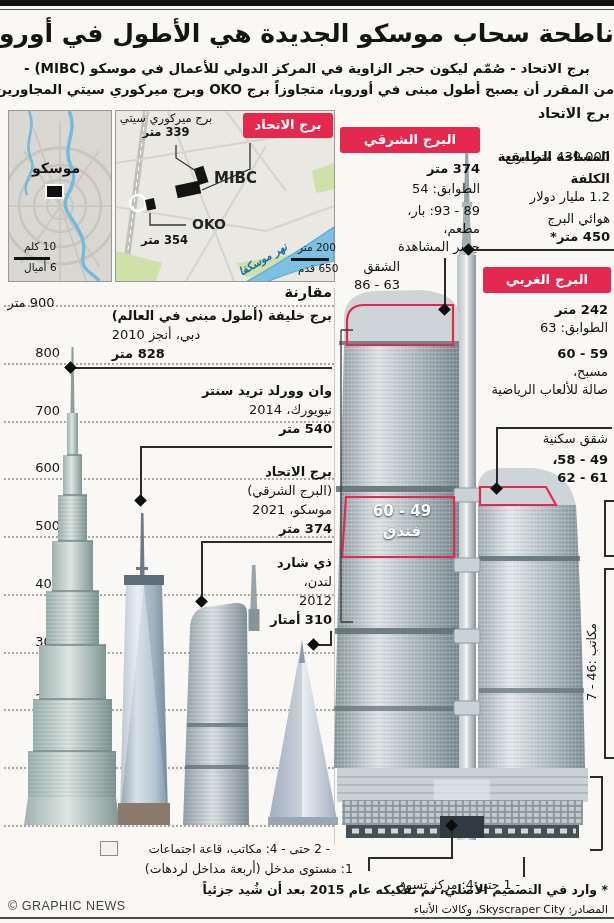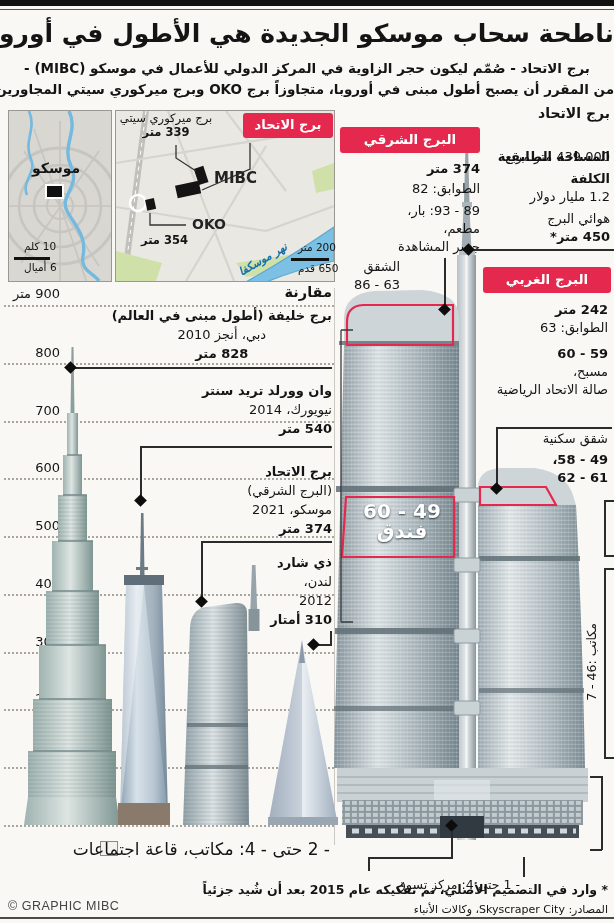--- a/index.html
+++ b/index.html
@@ -78,21 +78,21 @@
   <div class="t b" style="right:4px;top:148px;">المساحة الطابقية</div>
   <div class="t" style="right:4px;top:148px;">439.000 متر مربع</div>
   <div class="t b" style="right:4px;top:170px;">الكلفة</div>
   <div class="t" style="right:4px;top:188px;">1.2 مليار دولار</div>
   <div class="t" style="right:4px;top:210px;">هوائي البرج</div>
   <div class="t b" style="right:4px;top:228px;">450 متر*</div>
 
   <div class="t b" style="right:282px;top:283px;font-size:14.5px;">مقارنة</div>
   <div id="chart-grid" style="position:absolute;left:0;top:283px;width:340px;height:562px;">
       <div class="grid" style="top: 22px;"></div>
-      <div class="tick" style="top: 3px;">900 متر</div>
+      <div class="tick" style="top: 12px; text-align: center;">900 متر</div>
       <div class="grid" style="top: 79.7778px;"></div>
       <div class="tick" style="top: 61.7778px;">800</div>
       <div class="grid" style="top: 137.556px;"></div>
       <div class="tick" style="top: 119.556px;">700</div>
       <div class="grid" style="top: 195.333px;"></div>
       <div class="tick" style="top: 177.333px;">600</div>
       <div class="grid" style="top: 253.111px;"></div>
       <div class="tick" style="top: 235.111px;">500</div>
       <div class="grid" style="top: 310.889px;"></div>
       <div class="tick" style="top: 292.889px;">400</div>
@@ -177,21 +177,21 @@
     </g>
 
     <g>
       <polygon points="302,357 268,542 338,542" fill="url(#gS)"></polygon>
       <polygon points="302,357 302,542 268,542" fill="rgba(80,100,125,0.2)"></polygon>
       <polygon points="302,357 305,380 299,380" fill="#8b99a9"></polygon>
       <rect x="268" y="534" width="70" height="8" fill="#9aa7b3"></rect>
     </g>
   </svg>
 
-  <div class="t" style="right:282px;top:306px;text-align:center;line-height:19px;">
+  <div class="t" style="right:282px;top:306px;text-align:left;line-height:19px;">
     <div class="b">برج خليفة (أطول مبنى في العالم)</div>
     <div>دبي، أنجز 2010</div>
     <div class="b">828 متر</div>
   </div>
   <div class="t" style="right:282px;top:381px;text-align:right;line-height:19px;">
     <div class="b">وان وورلد تريد سنتر</div>
     <div>نيويورك، 2014</div>
     <div class="b">540 متر</div>
   </div>
   <div class="t" style="right:282px;top:462px;text-align:right;line-height:19px;">
@@ -293,40 +293,40 @@
       <rect x="110" y="676" width="44" height="22" fill="#303a40"></rect>
     </g>
 
     <path d="M17,205 L17,182 Q17,166 33,165 L123,165 L123,205 Z" fill="none" stroke="#e5294e" stroke-width="2.2"></path>
     <polygon points="16,357 124,357 124,417 12,417" fill="none" stroke="#e5294e" stroke-width="2.2"></polygon>
     <polygon points="150,347 216,347 226,365 150,365" fill="none" stroke="#e5294e" stroke-width="2.2"></polygon>
 
     <path d="M11,190 H23 M11,190 V482 M11,482 H23" fill="none" stroke="#3a3a3a" stroke-width="1.3"></path>
   </svg>
 
-  <div class="t b" style="left:352px;top:501px;width:100px;text-align:center;color:#fff;text-shadow:0 1px 2px rgba(20,30,35,0.8);font-size:20px;line-height:20px;">
+  <div class="t b" style="left:352px;top:501px;width:100px;text-align:center;color:#fff;text-shadow:0 1px 2px rgba(20,30,35,0.8);font-size:15px;line-height:20px;">
     <div>49 - 60</div>
     <div>فندق</div>
   </div>
 
   <div class="pill" style="left:340px;top:127px;width:140px;">البرج الشرقي</div>
   <div class="t b" style="right:134px;top:160px;">374 متر</div>
-  <div class="t" style="right:134px;top:180px;">الطوابق: 82</div>
+  <div class="t" style="right:134px;top:180px;">الطوابق: 54</div>
   <div class="t" style="right:134px;top:202px;">89 - 93: بار،</div>
   <div class="t" style="right:134px;top:220px;">مطعم،</div>
   <div class="t" style="right:134px;top:238px;">جسر المشاهدة</div>
   <div class="t" style="right:214px;top:258px;">الشقق</div>
   <div class="t" style="right:214px;top:276px;">63 - 86</div>
 
   <div class="pill" style="left:483px;top:267px;width:128px;">البرج الغربي</div>
   <div class="t b" style="right:6px;top:301px;">242 متر</div>
   <div class="t" style="right:6px;top:319px;">الطوابق: 63</div>
   <div class="t b" style="right:6px;top:345px;">59 - 60</div>
   <div class="t" style="right:6px;top:363px;">مسبح،</div>
-  <div class="t" style="right:6px;top:381px;">صالة الاتحاد الرياضية</div>
+  <div class="t" style="right:6px;top:381px;">صالة للألعاب الرياضية</div>
   <div class="t" style="right:6px;top:430px;">شقق سكنية</div>
   <div class="t b" style="right:6px;top:451px;">49 - 58،</div>
   <div class="t b" style="right:6px;top:469px;">61 - 62</div>
   <div class="t" style="left:477px;top:653px;width:230px;text-align:center;direction:ltr;transform:rotate(-90deg);font-size:12.5px;">7 - 46: مكاتب</div>
 
   <div class="ln" style="left:469px;top:249px;width:145px;height:1.5px;"></div>
   <div class="dm" style="left:464px;top:245px;"></div>
   <div class="ln" style="left:444px;top:258px;width:1.5px;height:50px;"></div>
   <div class="dm" style="left:440px;top:305px;"></div>
   <div class="ln" style="left:497px;top:427px;width:115px;height:1.5px;"></div>
@@ -341,19 +341,20 @@
   <div class="ln" style="left:601px;top:776px;width:1.5px;height:74px;"></div>
   <div class="ln" style="left:590px;top:776px;width:12px;height:1.5px;"></div>
   <div class="ln" style="left:590px;top:849px;width:12px;height:1.5px;"></div>
   <div class="dm" style="left:447px;top:821px;"></div>
   <div class="ln" style="left:451px;top:831px;width:1.5px;height:27px;"></div>
   <div class="ln" style="left:368px;top:857px;width:85px;height:1.5px;"></div>
   <div class="ln" style="left:368px;top:857px;width:1.5px;height:14px;"></div>
   <div class="ln" style="left:523px;top:857px;width:1.5px;height:20px;"></div>
 
   <div style="position:absolute;left:100px;top:841px;width:16px;height:13px;background:#f4f2ee;border:1.5px solid #8a8a86;"></div>
-  <div class="t" style="right:284px;top:840px;font-size:17px;">- 2 حتى - 4: مكاتب، قاعة اجتماعات</div>
+  <div class="t" style="right:284px;top:840px;font-size:12px;">- 2 حتى - 4: مكاتب، قاعة اجتماعات</div>
+  <div class="t" style="right:261px;top:860px;font-size:12.5px;">1: مستوى مدخل (أربعة مداخل لردهات)</div>
   <div class="t" style="right:94px;top:860px;font-size:12.5px;margin-top:16px;">- 1 حتى 4: مركز تسوق</div>
   <div class="t" style="right:6px;top:881px;font-size:12.5px;font-weight:600;">* وارد في التصميم الأصلي، تم تفكيكه عام 2015 بعد أن شُيد جزئياً</div>
   <div class="t" style="right:6px;top:901px;font-size:11px;">المصادر: Skyscraper City، وكالات الأنباء</div>
-  <div style="position:absolute;left:8px;top:899px;font-size:12.5px;color:#444;font-family:'Liberation Sans',sans-serif;letter-spacing:0.5px;">© GRAPHIC MIBC</div>
+  <div style="position:absolute;left:8px;top:899px;font-size:12.5px;color:#444;font-family:'Liberation Sans',sans-serif;letter-spacing:0.5px;">© GRAPHIC NEWS</div>
   <div style="position:absolute;left:0;top:917px;width:614px;height:2px;background:#4a4a4a;"></div>
 </div>
 
 </body></html>

